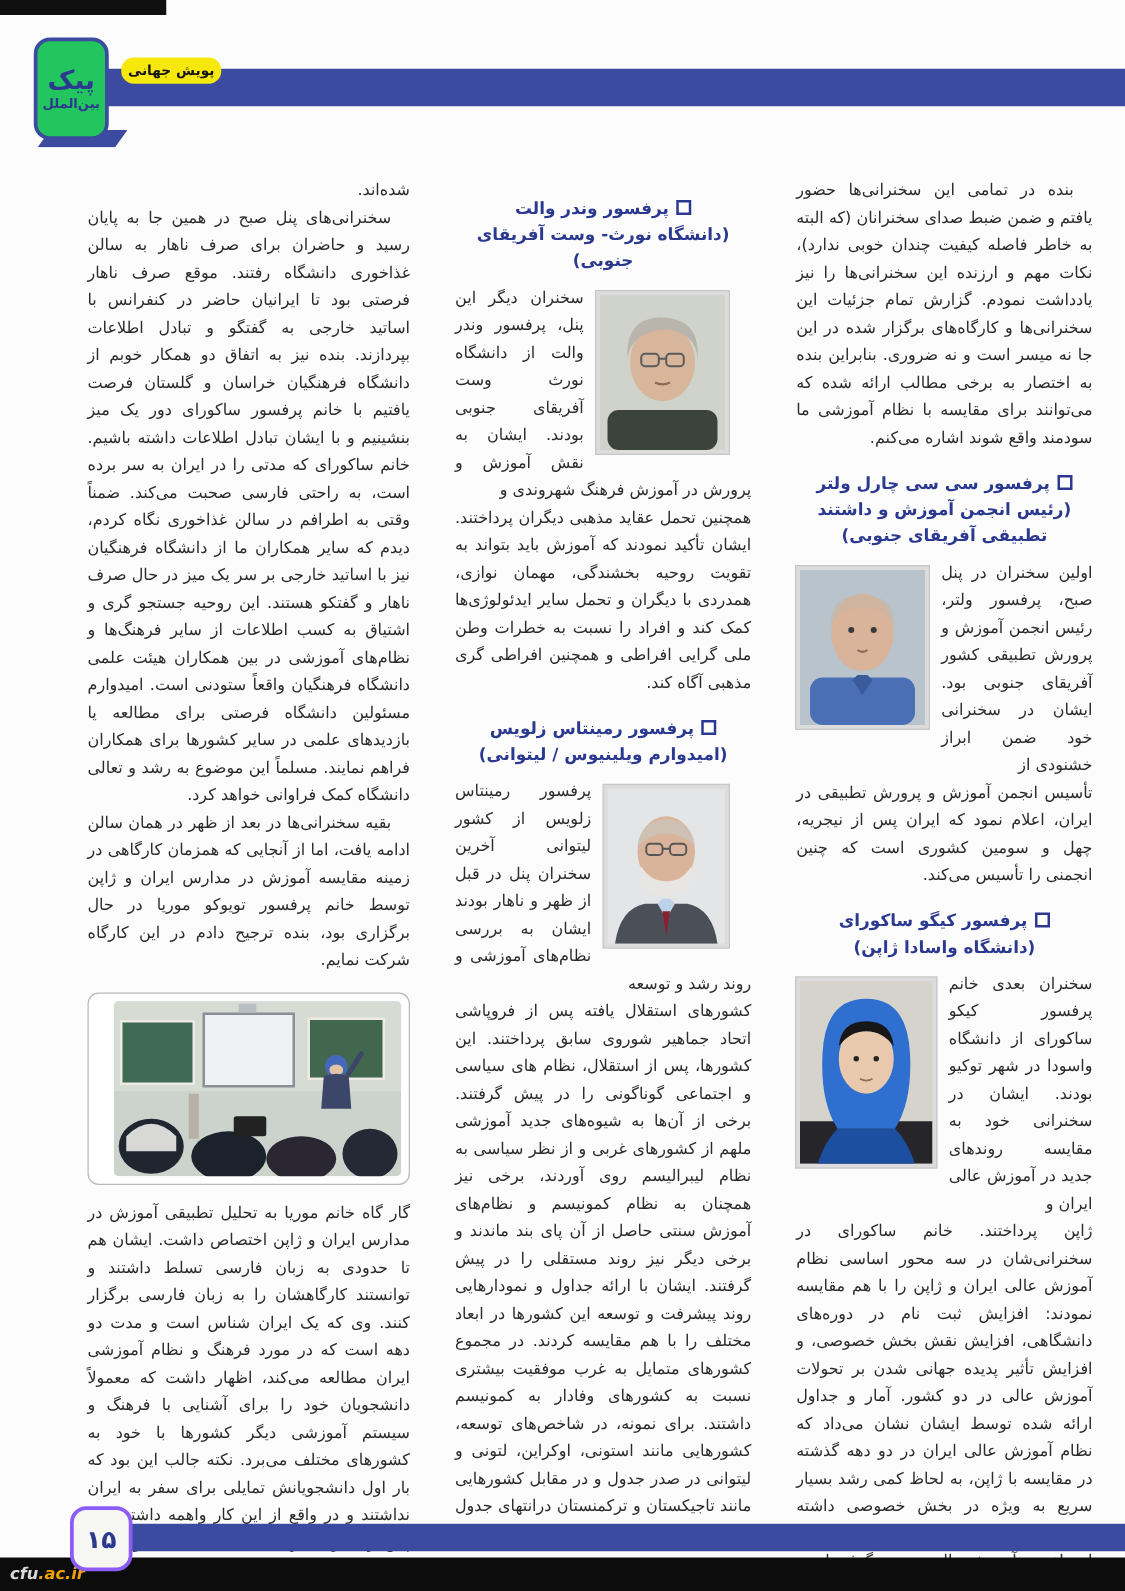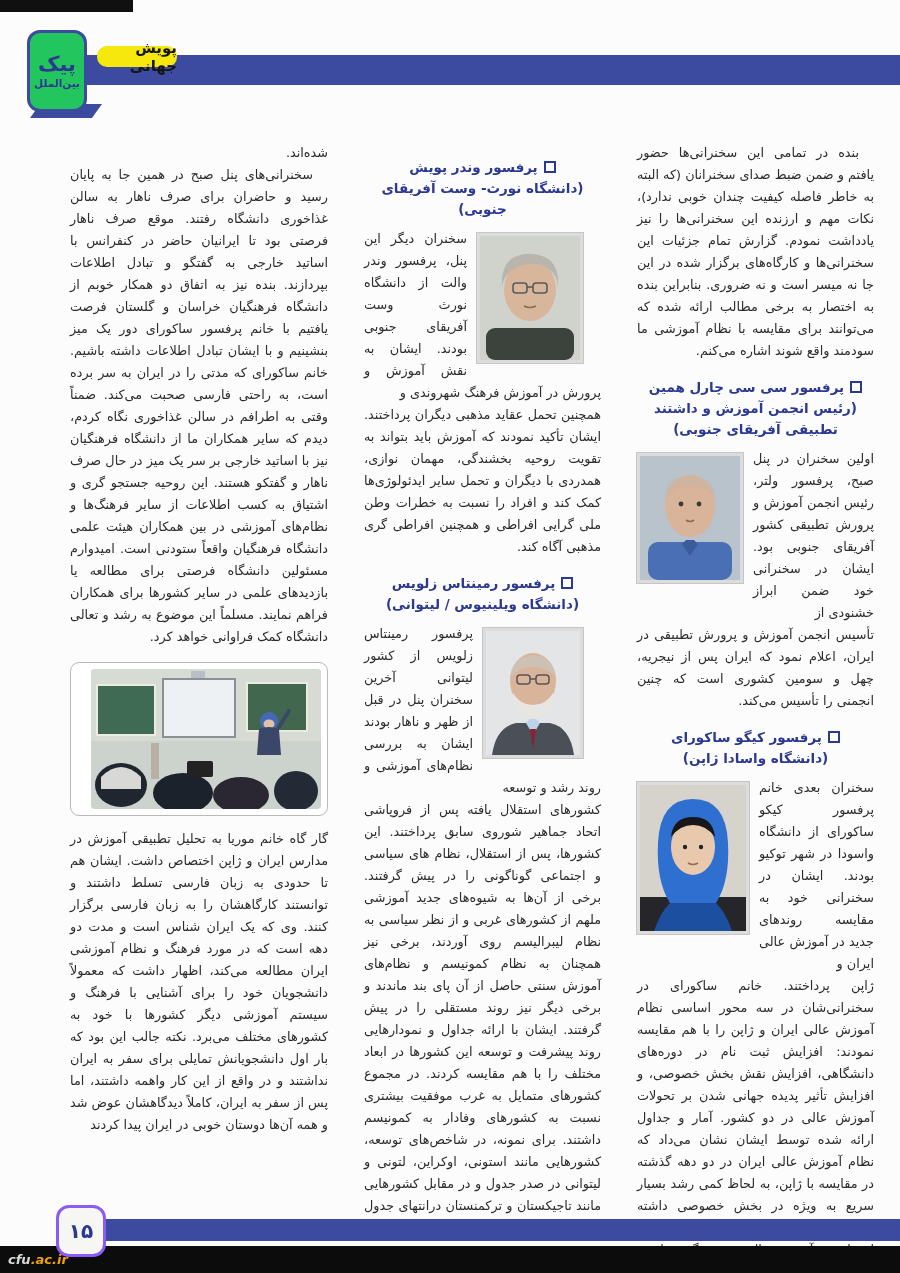--- a/index.html
+++ b/index.html
@@ -10,21 +10,21 @@
   .hbar{position:absolute;top:55px;left:85px;right:0;height:30px;background:#3c4ba0;}
   .logo{position:absolute;top:30px;left:27px;width:54px;height:76px;background:#22c55e;
         border:3px solid #3c4ba0;border-radius:13px;display:flex;flex-direction:column;
         align-items:center;justify-content:center;z-index:3;direction:rtl;}
   .logo .l1{font-size:21px;font-weight:bold;color:#2b3990;line-height:24px;}
   .logo .l2{font-size:10.5px;font-weight:bold;color:#2b3990;line-height:14px;}
   .ribbon{position:absolute;top:104px;left:30px;width:72px;height:14px;background:#3c4ba0;
           clip-path:polygon(0 100%,14% 0,100% 0,86% 100%);z-index:2;}
   .badge{position:absolute;top:46px;left:97px;width:80px;height:21px;background:#f6e70d;
          border-radius:10px;display:flex;align-items:center;justify-content:center;
-         font-size:15px;font-weight:bold;color:#151515;z-index:4;}
+         font-size:11px;font-weight:bold;color:#151515;z-index:4;}
   
   .content{position:absolute;top:142px;right:26px;left:34px;display:flex;
            justify-content:space-between;direction:rtl;}
   .col{width:258px;font-size:12.8px;line-height:22px;color:#2b2b2b;text-align:justify;margin-left:36px;}
   .col p{margin:0;text-indent:15px;}
   .col p.noind{text-indent:0;}
   .h{text-align:center;color:#2b3990;font-weight:bold;font-size:13.5px;line-height:21px;
      margin:15px 0 8px;text-indent:0;}
   .h .sq{display:inline-block;width:8px;height:8px;border:2.5px solid #2b3990;
          margin-left:6px;vertical-align:-1px;background:#fff;}
@@ -59,21 +59,21 @@
     <div class="l2">بین‌الملل</div>
   </div>
   <div class="badge">پویش جهانی</div>
 
   <div class="content">
 
     <div class="col">
       <p>بنده در تمامی این سخنرانی‌ها حضور یافتم و ضمن ضبط صدای سخنرانان (که البته به خاطر فاصله کیفیت چندان خوبی ندارد)، نکات مهم و ارزنده این سخنرانی‌ها را نیز یادداشت نمودم. گزارش تمام جزئیات این سخنرانی‌ها و کارگاه‌های برگزار شده در این جا نه میسر است و نه ضروری. بنابراین بنده به اختصار به برخی مطالب ارائه شده که می‌توانند برای مقایسه با نظام آموزشی ما سودمند واقع شوند اشاره می‌کنم.</p>
 
       <div class="h">
-        <span class="sq"></span><span>پرفسور سی سی چارل همین</span><br>
+        <span class="sq"></span><span>پرفسور سی سی چارل ولتر</span><br>
         <span>(رئیس انجمن آموزش و داشتند تطبیقی آفریقای جنوبی)</span>
       </div>
       <div class="clearfix">
         <span class="photo fl">
           <svg width="100" height="124" viewBox="0 0 100 124">
             <rect width="100" height="124" fill="#b9c3cb"></rect>
             <rect x="8" y="86" width="84" height="38" rx="10" fill="#4a6fb5"></rect>
             <path d="M42 88 L50 100 L58 88 L54 84 L46 84 Z" fill="#3a5c9c"></path>
             <ellipse cx="50" cy="50" rx="25" ry="31" fill="#d9b39a"></ellipse>
             <path d="M25 44 Q24 26 38 22 Q50 18 62 22 Q76 26 75 44 Q68 30 50 30 Q32 30 25 44Z" fill="#c7b6a4" opacity="0.55"></path>
@@ -105,21 +105,21 @@
           </svg>
         </span>
         <p class="noind">سخنران بعدی خانم پرفسور کیکو ساکورای از دانشگاه واسودا در شهر توکیو بودند. ایشان در سخنرانی خود به مقایسه روندهای جدید در آموزش عالی ایران و</p>
       </div>
       <p class="noind">ژاپن پرداختند. خانم ساکورای در سخنرانی‌شان در سه محور اساسی نظام آموزش عالی ایران و ژاپن را با هم مقایسه نمودند: افزایش ثبت نام در دوره‌های دانشگاهی، افزایش نقش بخش خصوصی، و افزایش تأثیر پدیده جهانی شدن بر تحولات آموزش عالی در دو کشور. آمار و جداول ارائه شده توسط ایشان نشان می‌داد که نظام آموزش عالی ایران در دو دهه گذشته در مقایسه با ژاپن، به لحاظ کمی رشد بسیار سریع به ویژه در بخش خصوصی داشته است. این رشد در راستای هدف ایجاد عدالت اجتماعی و آموزش عالی صورت گرفته است بدون آنکه نیازهای بازار کار دیده شود، این در حالی است که در ژاپن نیازهای بازار کار، تعیین کننده رشد و گسترش نظام آموزش</p>
     </div>
 
     <div class="col">
 
       <div class="h">
-        <span class="sq"></span><span>پرفسور وندر پویش</span><br>
+        <span class="sq"></span><span>پرفسور وندر والت</span><br>
         <span>(دانشگاه نورث- وست آفریقای جنوبی)</span>
       </div>
       <div class="clearfix">
         <span class="photo fr">
           <svg width="100" height="124" viewBox="0 0 100 124">
             <rect width="100" height="124" fill="#cfd3cb"></rect>
             <rect x="6" y="92" width="88" height="32" rx="9" fill="#3c423c"></rect>
             <ellipse cx="50" cy="54" rx="26" ry="31" fill="#d8b69c"></ellipse>
             <path d="M22 52 Q20 24 40 19 Q50 16 62 20 Q80 26 78 52 Q78 40 70 34 Q60 26 48 28 Q32 30 26 40 Q22 46 22 52Z" fill="#b9b4ac"></path>
             <rect x="33" y="47" width="14" height="10" rx="3" fill="none" stroke="#5a5a5a" stroke-width="1.6"></rect>
@@ -127,21 +127,21 @@
             <line x1="47" y1="51" x2="53" y2="51" stroke="#5a5a5a" stroke-width="1.6"></line>
             <path d="M44 70 Q50 73 56 70" stroke="#8a6a55" stroke-width="1.6" fill="none"></path>
           </svg>
         </span>
         <p class="noind">سخنران دیگر این پنل، پرفسور وندر والت از دانشگاه نورث وست آفریقای جنوبی بودند. ایشان به نقش آموزش و پرورش در آموزش فرهنگ شهروندی و</p>
       </div>
       <p class="noind">همچنین تحمل عقاید مذهبی دیگران پرداختند. ایشان تأکید نمودند که آموزش باید بتواند به تقویت روحیه بخشندگی، مهمان نوازی، همدردی با دیگران و تحمل سایر ایدئولوژی‌ها کمک کند و افراد را نسبت به خطرات وطن ملی گرایی افراطی و همچنین افراطی گری مذهبی آگاه کند.</p>
 
       <div class="h">
         <span class="sq"></span><span>پرفسور رمینتاس زلویس</span><br>
-        <span>(دانشگاه ویلینیوس / لیتوانی)</span>
+        <span>(امیدوارم ویلینیوس / لیتوانی)</span>
       </div>
       <div class="clearfix">
         <span class="photo fr">
           <svg width="94" height="124" viewBox="0 0 94 124">
             <rect width="94" height="124" fill="#e3e5e7"></rect>
             <path d="M6 124 Q10 96 30 92 L64 92 Q84 96 88 124Z" fill="#4a4f58"></path>
             <path d="M40 92 L47 104 L54 92 L50 88 L44 88Z" fill="#bcd2e8"></path>
             <path d="M44 98 L47 118 L50 98 Z" fill="#8b2030"></path>
             <ellipse cx="47" cy="50" rx="23" ry="28" fill="#d9b49a"></ellipse>
             <path d="M27 62 Q24 84 47 86 Q70 84 67 62 Q60 74 47 74 Q34 74 27 62Z" fill="#e8e6e2"></path>
@@ -152,20 +152,21 @@
           </svg>
         </span>
         <p class="noind">پرفسور رمینتاس زلویس از کشور لیتوانی آخرین سخنران پنل در قبل از ظهر و ناهار بودند ایشان به بررسی نظام‌های آموزشی و روند رشد و توسعه</p>
       </div>
       <p class="noind">کشورهای استقلال یافته پس از فروپاشی اتحاد جماهیر شوروی سابق پرداختند. این کشورها، پس از استقلال، نظام های سیاسی و اجتماعی گوناگونی را در پیش گرفتند. برخی از آن‌ها به شیوه‌های جدید آموزشی ملهم از کشورهای غربی و از نظر سیاسی به نظام لیبرالیسم روی آوردند، برخی نیز همچنان به نظام کمونیسم و نظام‌های آموزش سنتی حاصل از آن پای بند ماندند و برخی دیگر نیز روند مستقلی را در پیش گرفتند. ایشان با ارائه جداول و نمودارهایی روند پیشرفت و توسعه این کشورها در ابعاد مختلف را با هم مقایسه کردند. در مجموع کشورهای متمایل به غرب موفقیت بیشتری نسبت به کشورهای وفادار به کمونیسم داشتند. برای نمونه، در شاخص‌های توسعه، کشورهایی مانند استونی، اوکراین، لتونی و لیتوانی در صدر جدول و در مقابل کشورهایی مانند تاجیکستان و ترکمنستان درانتهای جدول واقع</p>
     </div>
 
     <div class="col">
       <p class="noind">شده‌اند.</p>
       <p>سخنرانی‌های پنل صبح در همین جا به پایان رسید و حاضران برای صرف ناهار به سالن غذاخوری دانشگاه رفتند. موقع صرف ناهار فرصتی بود تا ایرانیان حاضر در کنفرانس با اساتید خارجی به گفتگو و تبادل اطلاعات بپردازند. بنده نیز به اتفاق دو همکار خوبم از دانشگاه فرهنگیان خراسان و گلستان فرصت یافتیم با خانم پرفسور ساکورای دور یک میز بنشینیم و با ایشان تبادل اطلاعات داشته باشیم. خانم ساکورای که مدتی را در ایران به سر برده است، به راحتی فارسی صحبت می‌کند. ضمناً وقتی به اطرافم در سالن غذاخوری نگاه کردم، دیدم که سایر همکاران ما از دانشگاه فرهنگیان نیز با اساتید خارجی بر سر یک میز در حال صرف ناهار و گفتکو هستند. این روحیه جستجو گری و اشتیاق به کسب اطلاعات از سایر فرهنگ‌ها و نظام‌های آموزشی در بین همکاران هیئت علمی دانشگاه فرهنگیان واقعاً ستودنی است. امیدوارم مسئولین دانشگاه فرصتی برای مطالعه یا بازدیدهای علمی در سایر کشورها برای همکاران فراهم نمایند. مسلماً این موضوع به رشد و تعالی دانشگاه کمک فراوانی خواهد کرد.</p>
+      <p>بقیه سخنرانی‌ها در بعد از ظهر در همان سالن ادامه یافت، اما از آنجایی که همزمان کارگاهی در زمینه مقایسه آموزش در مدارس ایران و ژاپن توسط خانم پرفسور تویوکو موریا در حال برگزاری بود، بنده ترجیح دادم در این کارگاه شرکت نمایم.</p>
 
       <div class="classroom">
         <svg width="230" height="140" viewBox="0 0 230 140">
           <rect width="230" height="140" fill="#ccd2cc"></rect>
           <rect x="0" y="0" width="230" height="72" fill="#d6dbd4"></rect>
           <rect x="6" y="16" width="58" height="50" fill="#3f6b55" stroke="#eceae2" stroke-width="2"></rect>
           <rect x="72" y="10" width="72" height="58" fill="#edf1f3" stroke="#8a9096" stroke-width="2"></rect>
           <rect x="100" y="2" width="14" height="7" fill="#b8bec4"></rect>
           <rect x="156" y="14" width="60" height="48" fill="#41684f" stroke="#eceae2" stroke-width="2"></rect>
           <circle cx="178" cy="52" r="9" fill="#4668b8"></circle>

